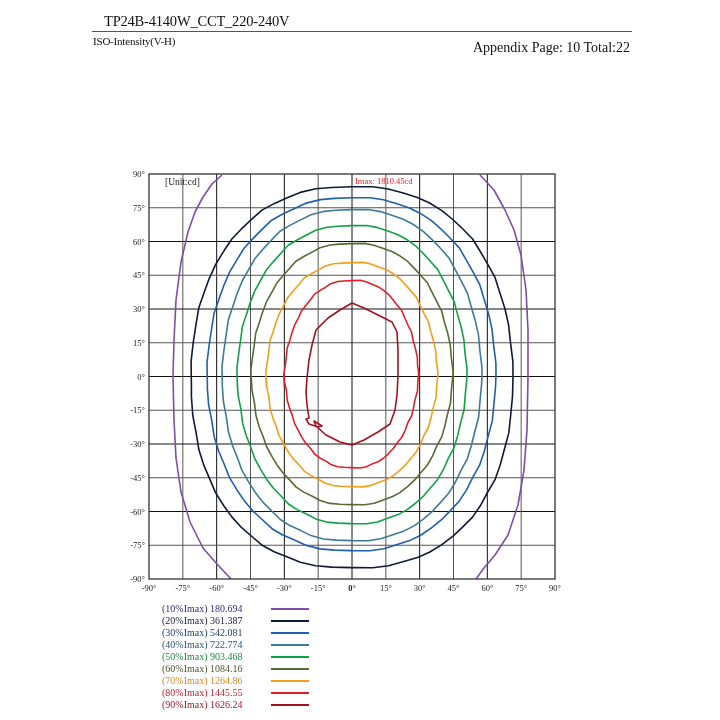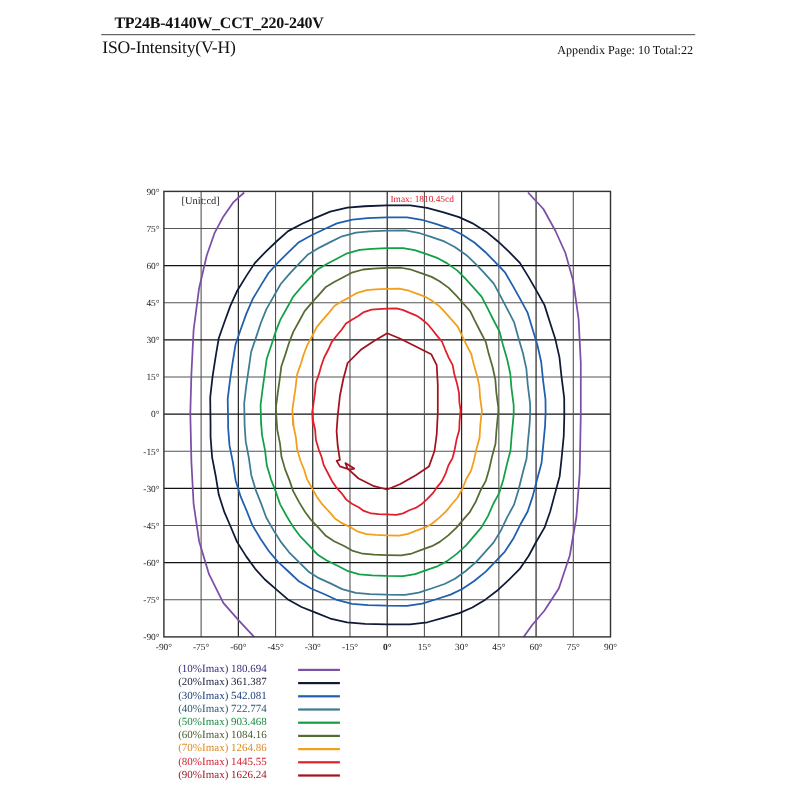--- a/index.html
+++ b/index.html
@@ -1,21 +1,21 @@
 <!DOCTYPE html>
 <html><head>
 <meta charset="utf-8">
 <style>
   html, body { margin: 0; padding: 0; background: #ffffff; }
   body { width: 720px; height: 720px; position: relative; overflow: hidden;
          font-family: "Liberation Serif", "DejaVu Serif", serif; color: #111; }
-  .doc-title { position: absolute; left: 104px; top: 13px; font-size: 14.5px; letter-spacing: -0.2px; font-weight: bold; }
+  .doc-title { position: absolute; left: 104px; top: 13px; font-size: 14.5px; letter-spacing: -0.2px; }
   .rule { position: absolute; left: 92px; top: 31px; width: 540px; height: 1px; background: #555; }
-  .section-title { position: absolute; left: 93px; top: 35px; font-size: 16px; letter-spacing: -0.2px; }
-  .page-info { position: absolute; right: 90px; top: 40px; font-size: 11px; }
+  .section-title { position: absolute; left: 93px; top: 35px; font-size: 11px; letter-spacing: -0.2px; }
+  .page-info { position: absolute; right: 90px; top: 40px; font-size: 14px; }
   svg.chart { position: absolute; left: 0; top: 0; }
   .tick { font-family: "Liberation Serif", "DejaVu Serif", serif; font-size: 8.5px; fill: #222; }
   .legend { position: absolute; left: 162px; top: 603px; }
   .legend-row { position: relative; height: 12px; width: 160px; font-size: 10px; line-height: 12px; }
   .legend-label { position: absolute; left: 0; top: 0; white-space: nowrap; }
   .legend-swatch { position: absolute; left: 109px; top: 5px; width: 38px; height: 2px; }
 </style>
 </head>
 <body>
 

